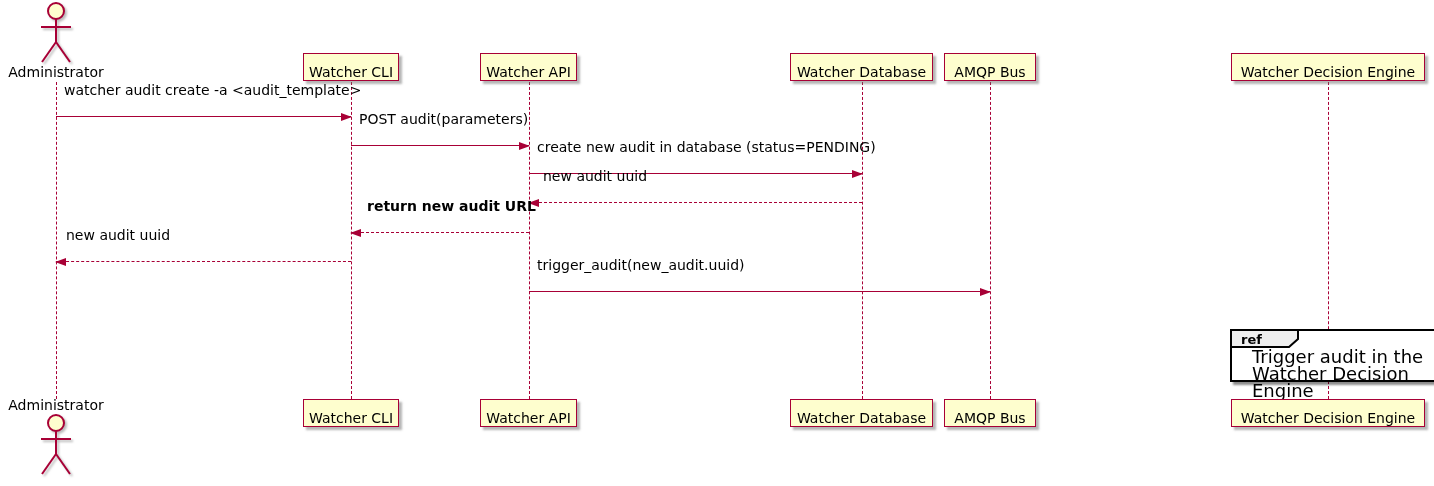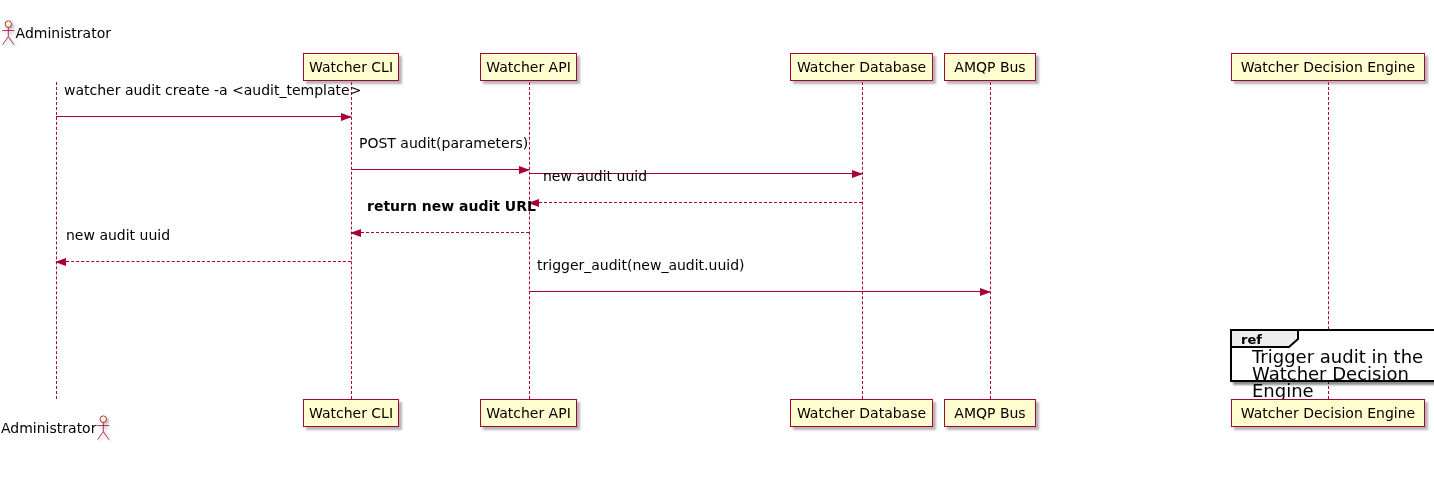--- a/index.html
+++ b/index.html
@@ -10,25 +10,25 @@
     overflow:hidden;
   }
   .lifeline {
     position:absolute; top:82px; height:317px; width:0;
     border-left:1px dashed #A80036;
   }
   .pbox {
     position:absolute; height:28px; background:#FEFECE;
     border:1.5px solid #A80036;
     box-shadow:3px 3px 2px rgba(110,110,110,0.5);
-    display:flex; align-items:center; justify-content:center;
+    display:flex; align-items:flex-end; justify-content:center;
     font-size:14px; white-space:nowrap;
   }
   .actor-wrap {
-    position:absolute; width:110px; display:flex; flex-direction:row;
+    position:absolute; width:110px; display:flex; flex-direction:column;
     align-items:center;
   }
   .actor-wrap svg { filter:drop-shadow(2px 2px 1px rgba(120,120,120,0.5)); }
   .actor-label { font-size:14px; line-height:17px; white-space:nowrap; }
   .msg { position:absolute; height:20px; }
   .msg-label {
     position:absolute; bottom:19px; left:8px; font-size:14px; white-space:nowrap;
   }
   .msg-line { position:absolute; left:0; right:0; bottom:0; height:0; }
   .msg-line.solid  { border-top:1.5px solid #A80036; }
@@ -86,27 +86,28 @@
   <div class="pbox" style="left:1231px; top:53px; width:194px;">
     <span>Watcher Decision Engine</span>
     </div>
 
   <div class="msg" style="left:56px; top:97px; width:295px;">
     <div class="msg-label">watcher audit create -a &lt;audit_template&gt;</div>
     <div class="msg-line solid"></div>
     <div class="ah right"></div>
   </div>
 
-  <div class="msg" style="left:351px; top:126px; width:178px;margin-top:24px;">
+  <div class="msg" style="left:351px; top:126px; width:178px;">
     <div class="msg-label">POST audit(parameters)</div>
     <div class="msg-line solid"></div>
     <div class="ah right"></div>
   </div>
 
   <div class="msg" style="left:529px; top:154px; width:333px;">
+    <div class="msg-label">create new audit in database (status=PENDING)</div>
     <div class="msg-line solid"></div>
     <div class="ah right"></div>
   </div>
 
   <div class="msg" style="left:529px; top:183px; width:333px;">
     <div class="msg-label" style="left:14px;">new audit uuid</div>
     <div class="msg-line dashed"></div>
     <div class="ah left"></div>
   </div>
 

